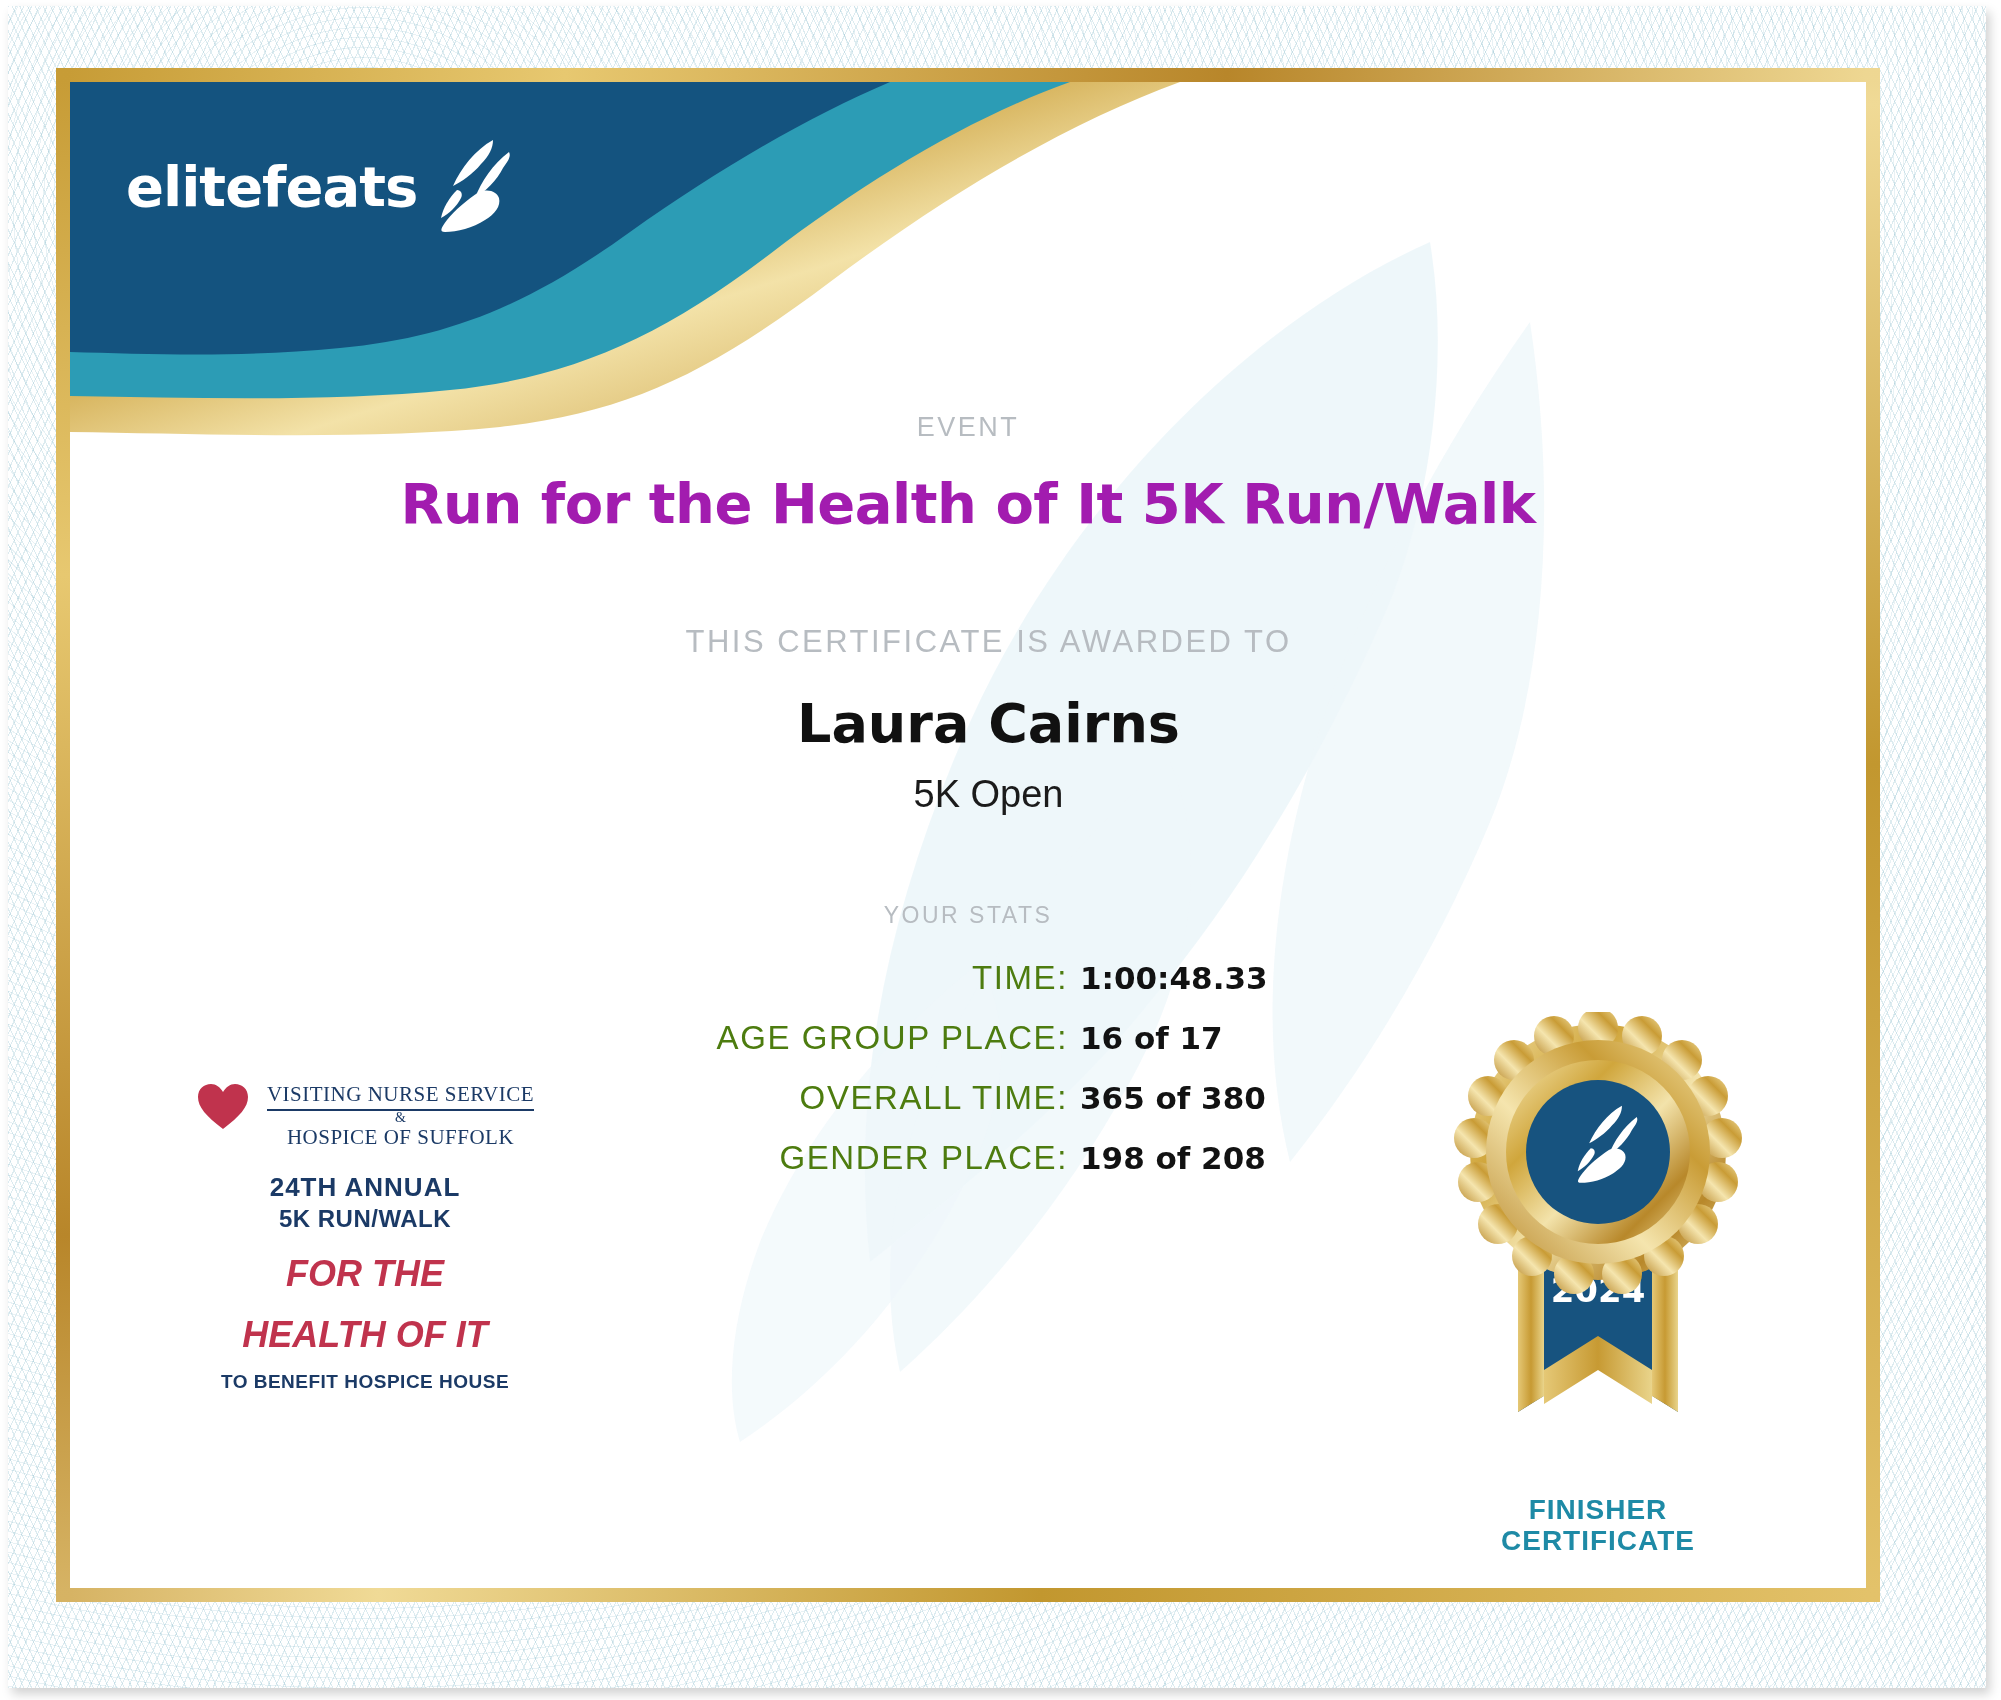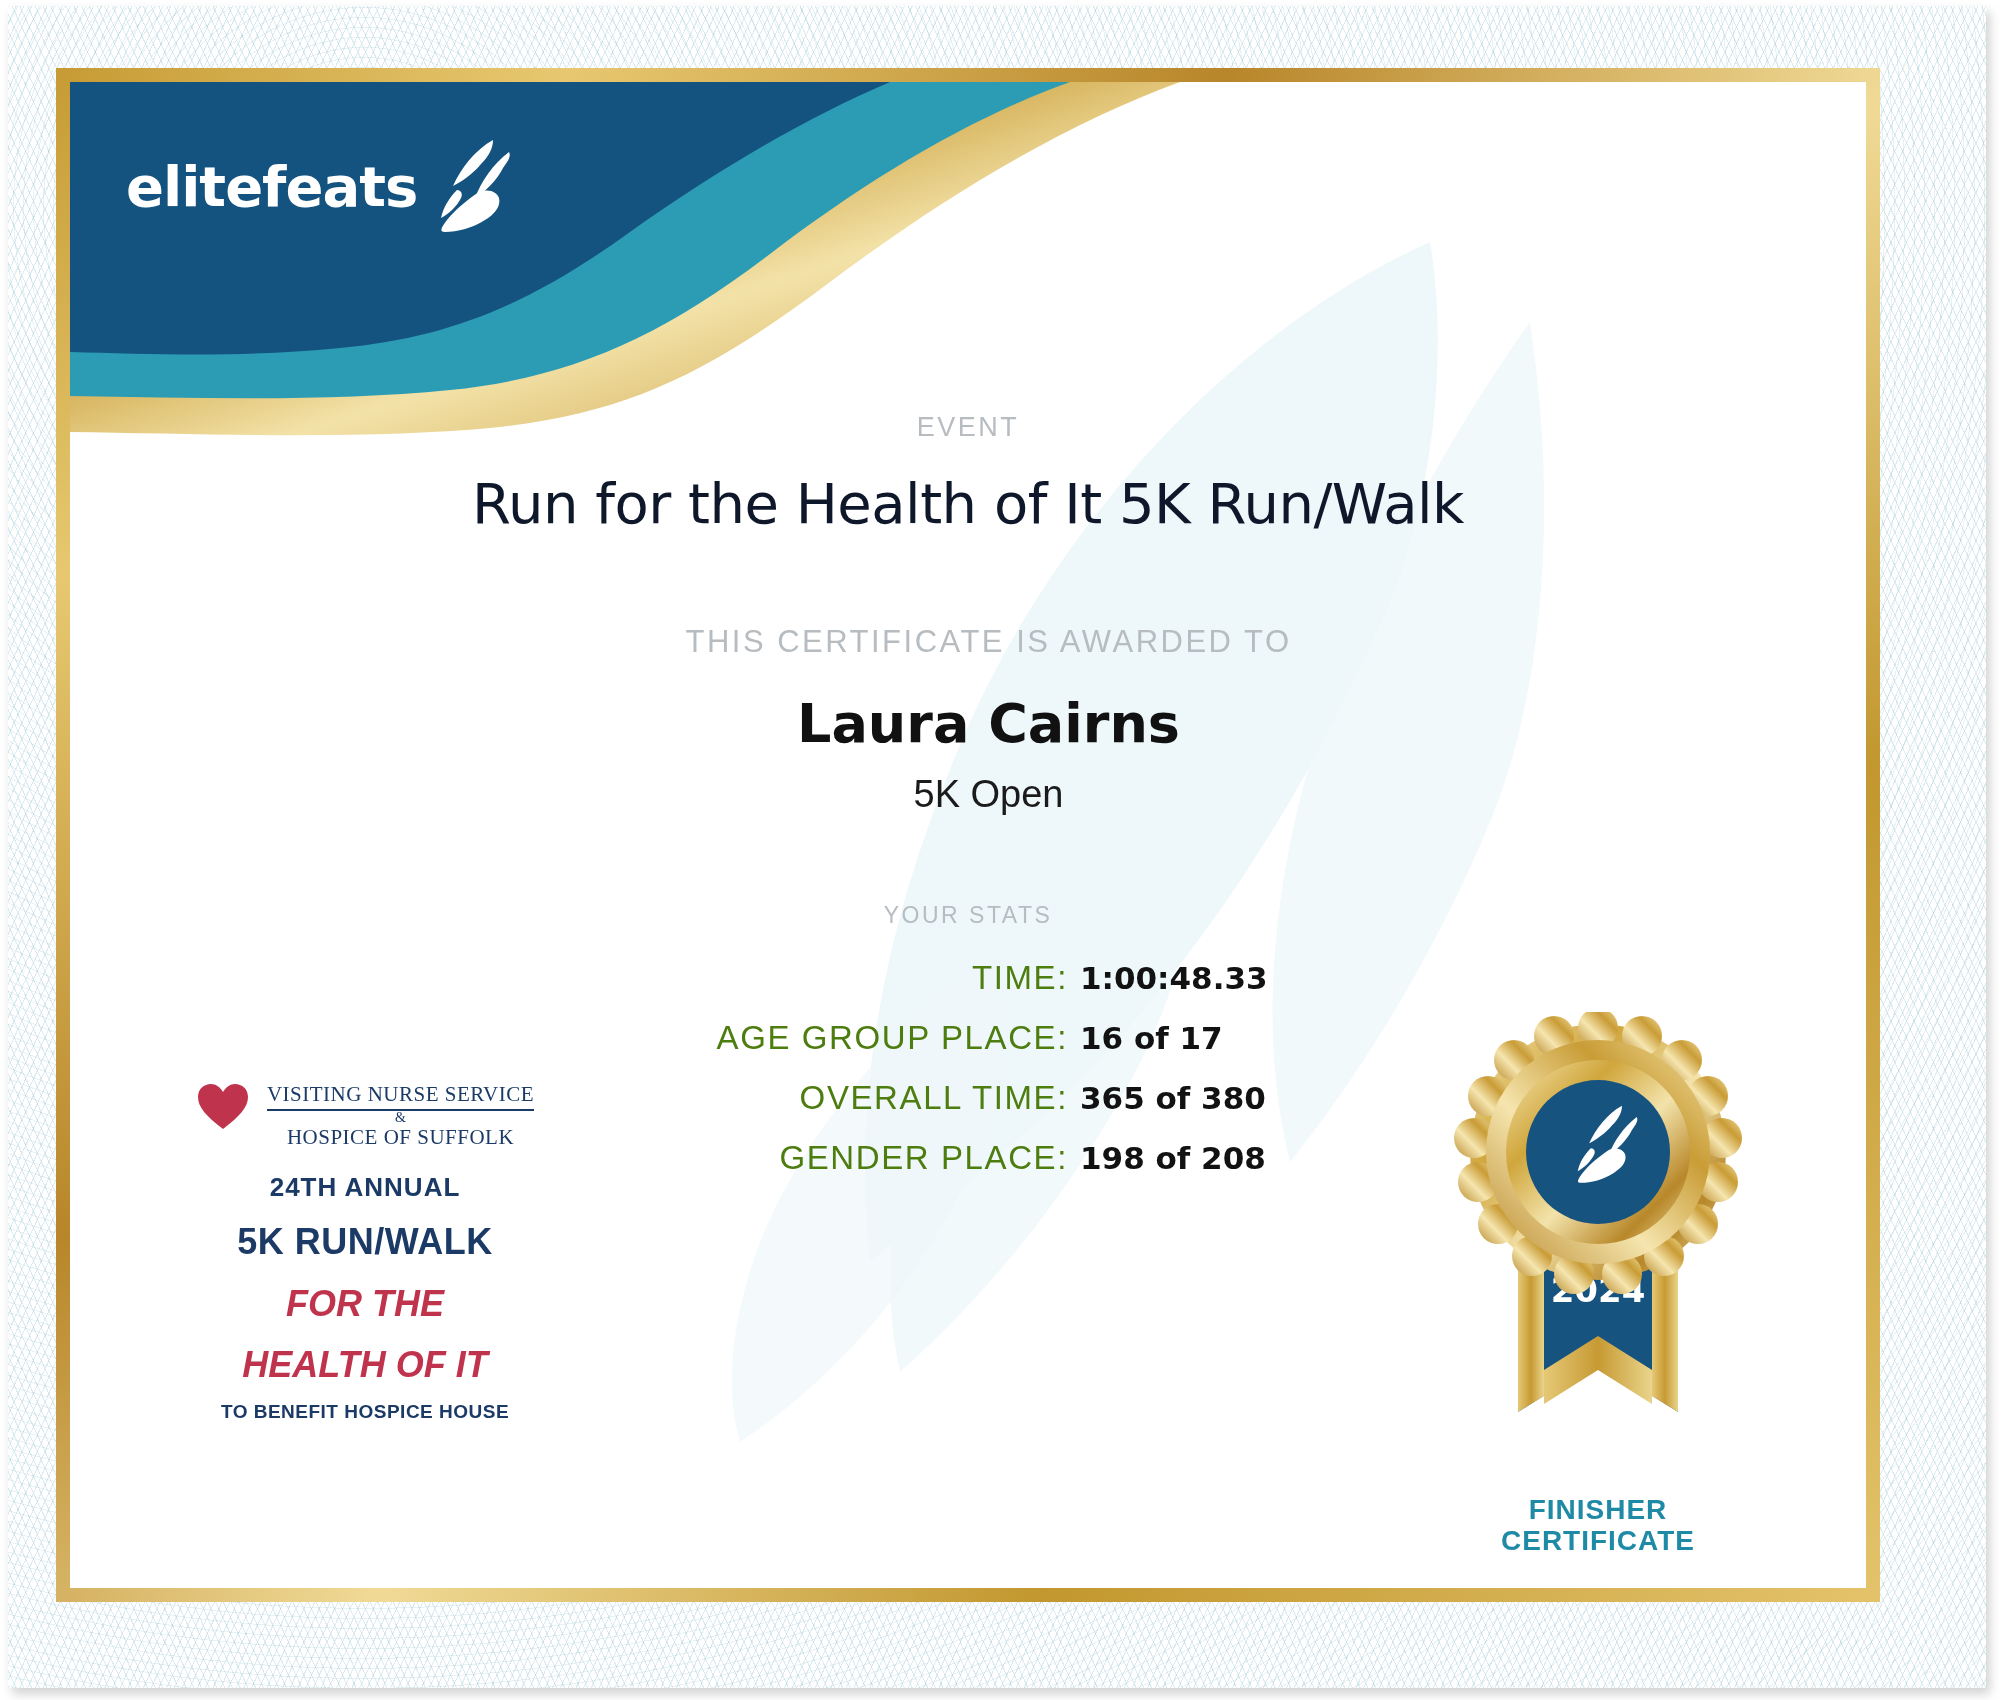--- a/index.html
+++ b/index.html
@@ -109,23 +109,23 @@
     font-size: 27px;
     font-weight: normal;
   }
   .label-awarded {
     color: #b7bcc1;
     letter-spacing: 2.5px;
     font-size: 31px;
   }
 
   .event-name {
-    color: #0f172a;
+    color: #a21caf;
     font-size: 56px;
-    font-weight: normal;
+    font-weight: bold;
     margin-top: 28px;
     font-family: "DejaVu Sans", sans-serif;
     letter-spacing: -0.5px;
   }
 
   .awarded-block { margin-top: 88px; padding-left: 41px; }
 
   .person-name {
     color: #111111;
     font-size: 54px;
@@ -207,24 +207,24 @@
   }
   .charity-annual {
     margin-top: 22px;
     color: #1b3a66;
     font-size: 26px;
     font-weight: bold;
     letter-spacing: 1px;
   }
   .charity-5k {
     color: #1b3a66;
-    font-size: 36px;
+    font-size: 24px;
     font-weight: bold;
     letter-spacing: 0.5px;
-    margin-top: 18px;
+    margin-top: 2px;
   }
   .charity-for {
     margin-top: 22px;
     color: #c0334d;
     font-size: 36px;
     font-weight: bold;
     font-style: italic;
     line-height: 1.08;
   }
   .charity-benefit {

